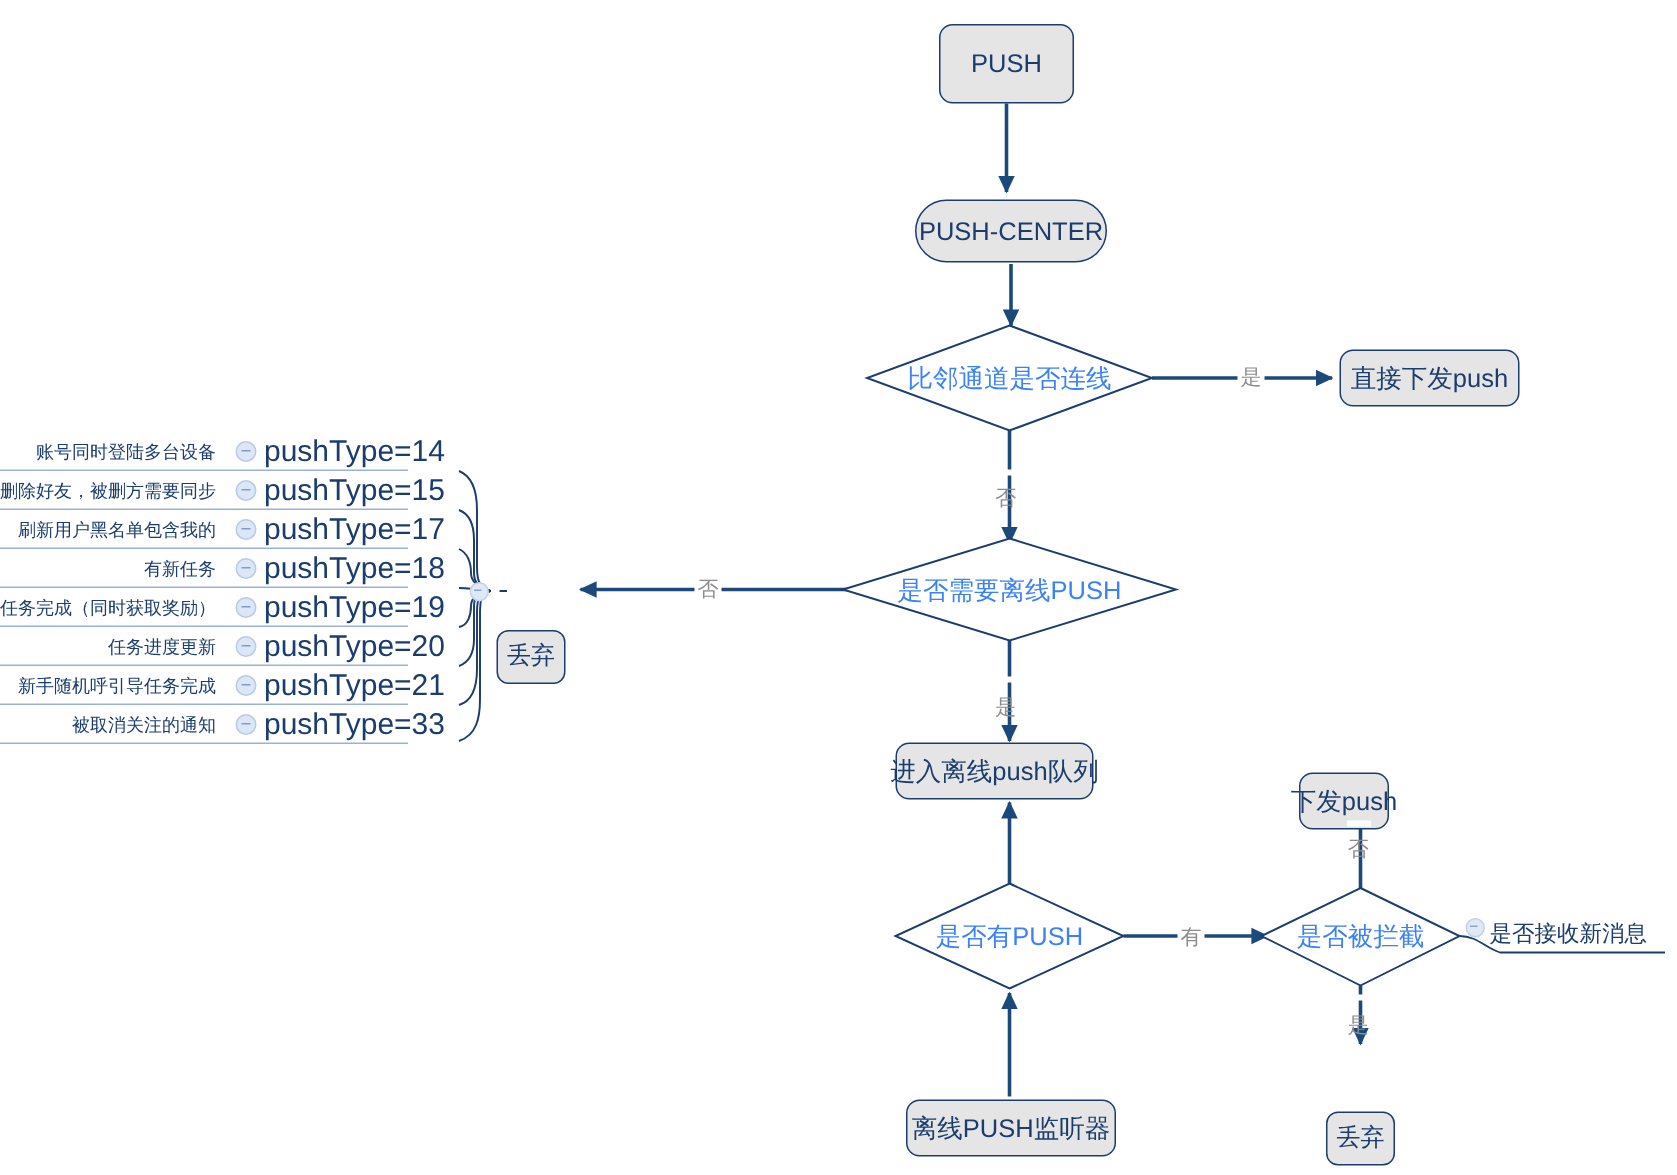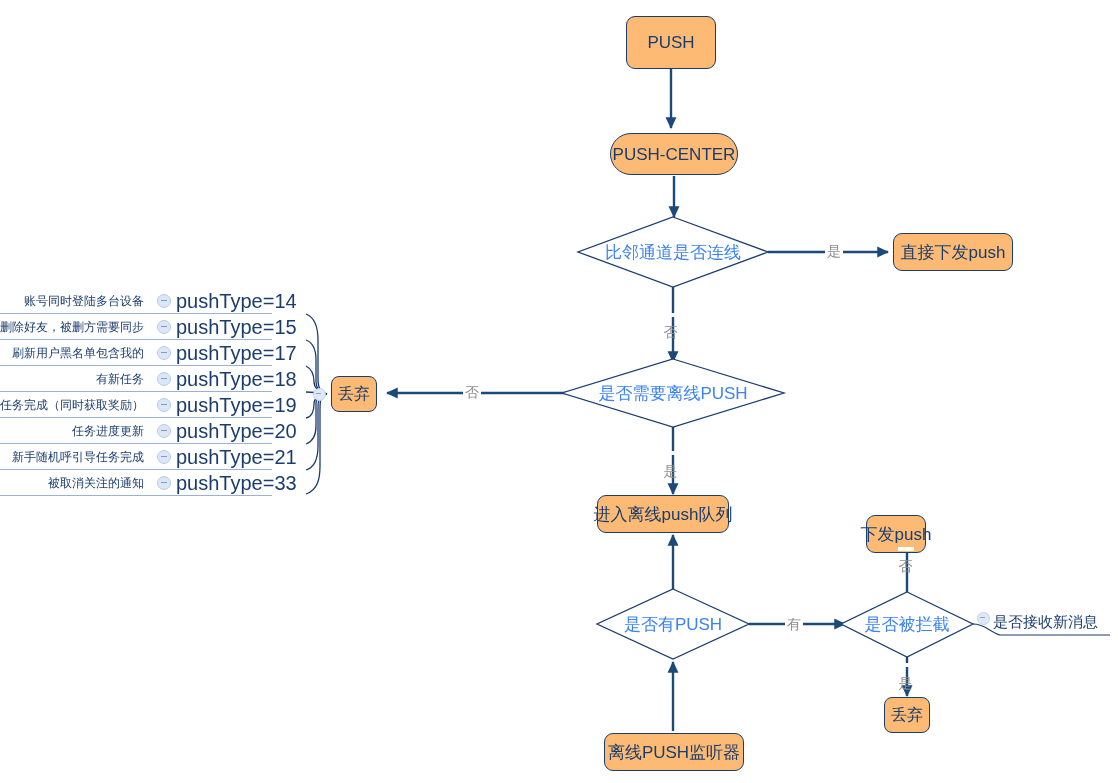--- a/index.html
+++ b/index.html
@@ -27,30 +27,30 @@
     pointer-events: none;
   }
 
   
   .node {
     position: absolute;
     box-sizing: border-box;
     display: flex;
     align-items: center;
     justify-content: center;
-    background: #fdba74;
+    background: #e5e5e5;
     border: 1.3px solid #1b3d6d;
     color: #1b3d6d;
     font-size: 17px;
     line-height: 1;
     white-space: nowrap;
   }
   .node.rect   { border-radius: 9px; }
   .node.pill   { border-radius: 26px; }
-  .node.small  { font-size: 16px; border-radius: 8px; }
+  .node.small  { font-size: 16px; border-radius: 8px; margin-top: 44px; }
 
   
   .diamond {
     position: absolute;
     box-sizing: border-box;
   }
   .diamond .dlabel {
     position: absolute;
     left: 0; top: 0;
     width: 100%; height: 100%;

